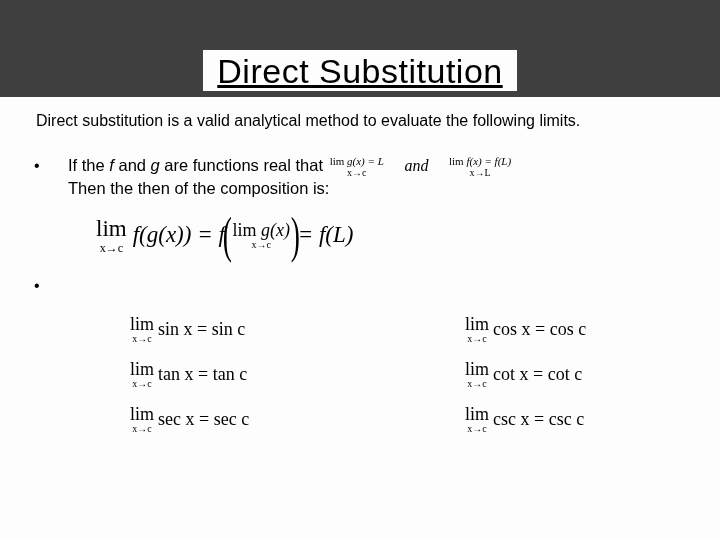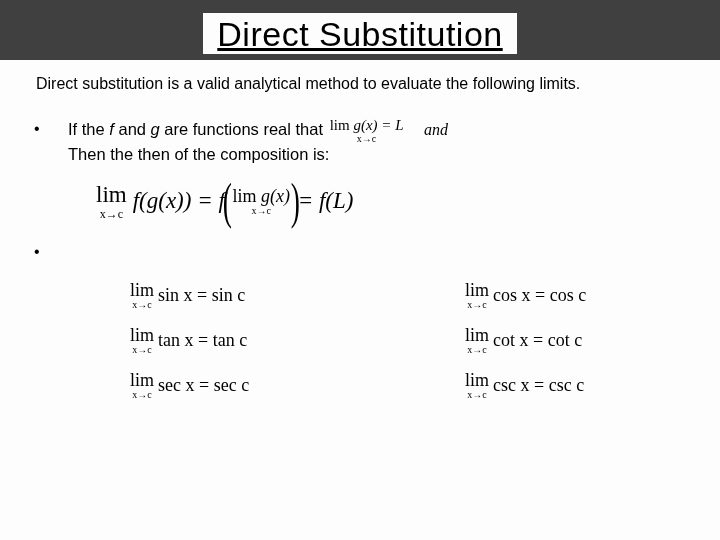--- a/index.html
+++ b/index.html
@@ -6,21 +6,21 @@
   html, body { width: 720px; height: 540px; overflow: hidden; }
   body {
     background: #fdfdfd;
     font-family: Arial, Helvetica, sans-serif;
     color: #000;
     position: relative;
   }
   .title-bar {
     background: #404040;
     width: 100%;
-    height: 60px;
+    height: 97px;
     display: flex;
     align-items: flex-end;
     justify-content: center;
     padding-bottom: 6px;
   }
   .title-inner {
     background: #fdfdfd;
     padding: 2px 14px 0 14px;
   }
   .title-text {
@@ -56,21 +56,21 @@
   .inline-math {
     display: inline-flex;
     flex-direction: column;
     align-items: center;
     vertical-align: middle;
     font-family: "Times New Roman", serif;
     font-size: 15px;
     line-height: 1;
     margin: 0 2px;
   }
-  .inline-math .top { font-size: 15px; }
+  .inline-math .top { font-size: 11px; }
   .inline-math .bot { font-size: 10px; margin-top: 1px; }
   .and-word {
     font-family: "Times New Roman", serif;
     font-style: italic;
     font-size: 16px;
     margin: 0 14px;
   }
   .big-eq {
     display: flex;
     align-items: center;
@@ -147,20 +147,24 @@
 
 <div class="bullet-row">
   <div class="bullet-marker">•</div>
   <div class="bullet-body">
     <span>If the </span><span class="ital">f</span><span> and </span><span class="ital">g</span><span> are functions real that </span>
     <span class="inline-math">
       <span class="top"><span>lim</span> <span class="fx">g(x) = L</span></span>
       <span class="bot">x→c</span>
     </span>
     <span class="and-word">and</span>
+    <span class="inline-math">
+      <span class="top"><span>lim</span> <span class="fx">f(x) = f(L)</span></span>
+      <span class="bot">x→L</span>
+    </span>
     <br>
     <span>Then the then of the </span><span class="bold">composition</span><span> is:</span>
   </div>
 </div>
 
 <div class="big-eq">
   <span class="big-lim">
     <span class="bl-top">lim</span>
     <span class="bl-bot">x→c</span>
   </span>

